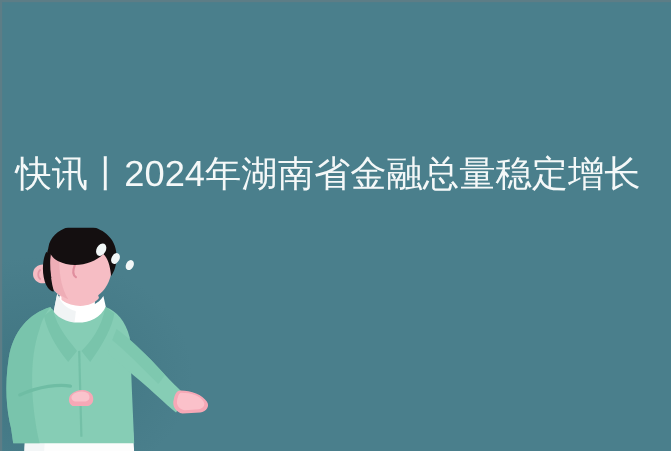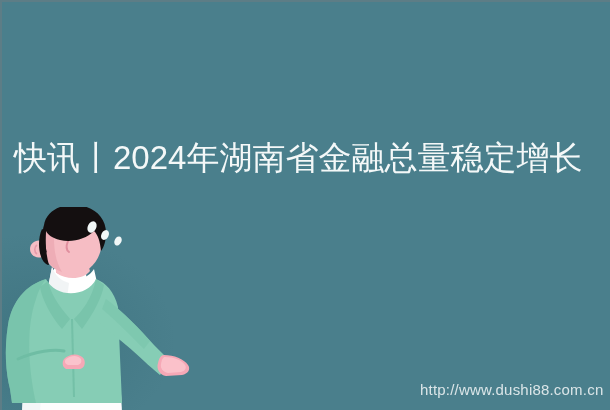--- a/index.html
+++ b/index.html
@@ -154,15 +154,14 @@
         <ellipse cx="90" cy="20" rx="4.2" ry="6" fill="#f2f7f7" transform="rotate(28 90 20)"></ellipse>
         <ellipse cx="103" cy="28" rx="3.6" ry="5.2" fill="#f2f7f7" transform="rotate(28 103 28)"></ellipse>
         <ellipse cx="116" cy="34" rx="3.4" ry="4.8" fill="#f2f7f7" transform="rotate(28 116 34)"></ellipse>
       </g>
 
     </svg>
   </div>
 
   <div id="headline">快讯丨2024年湖南省金融总量稳定增长</div>
 
-  <div id="watermark">http://www.dushi88.com.cn</div>
 
 </div>
 
 </body></html>

